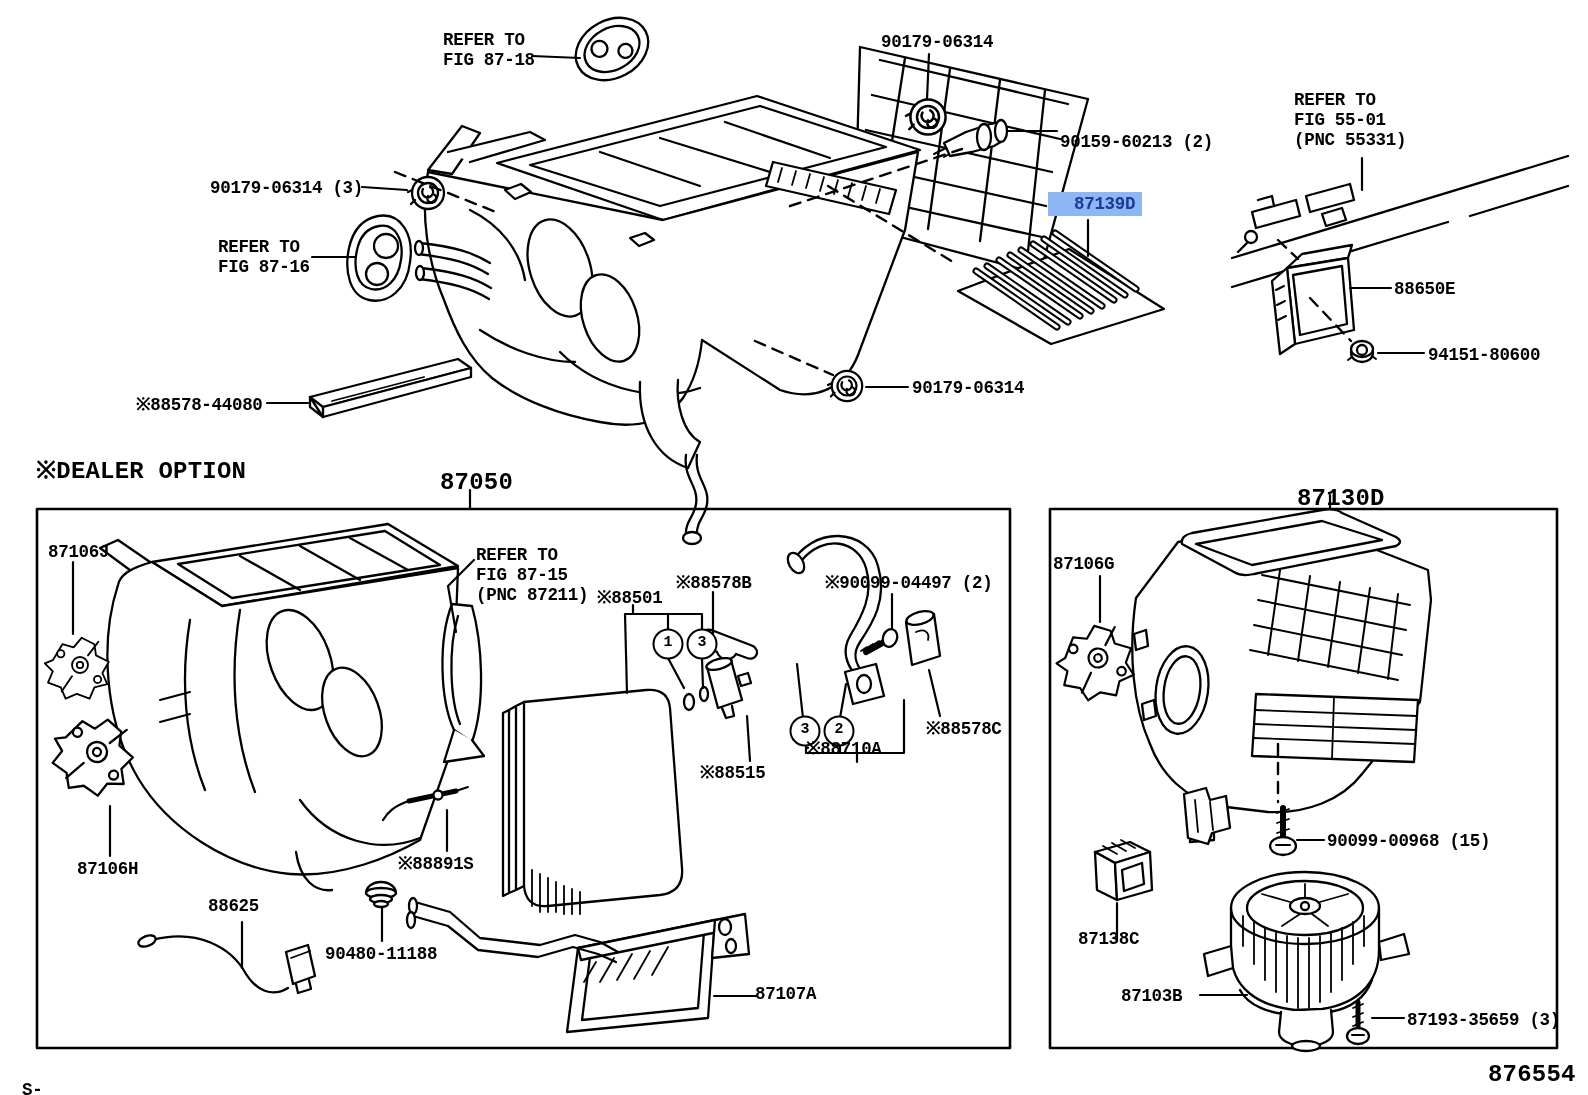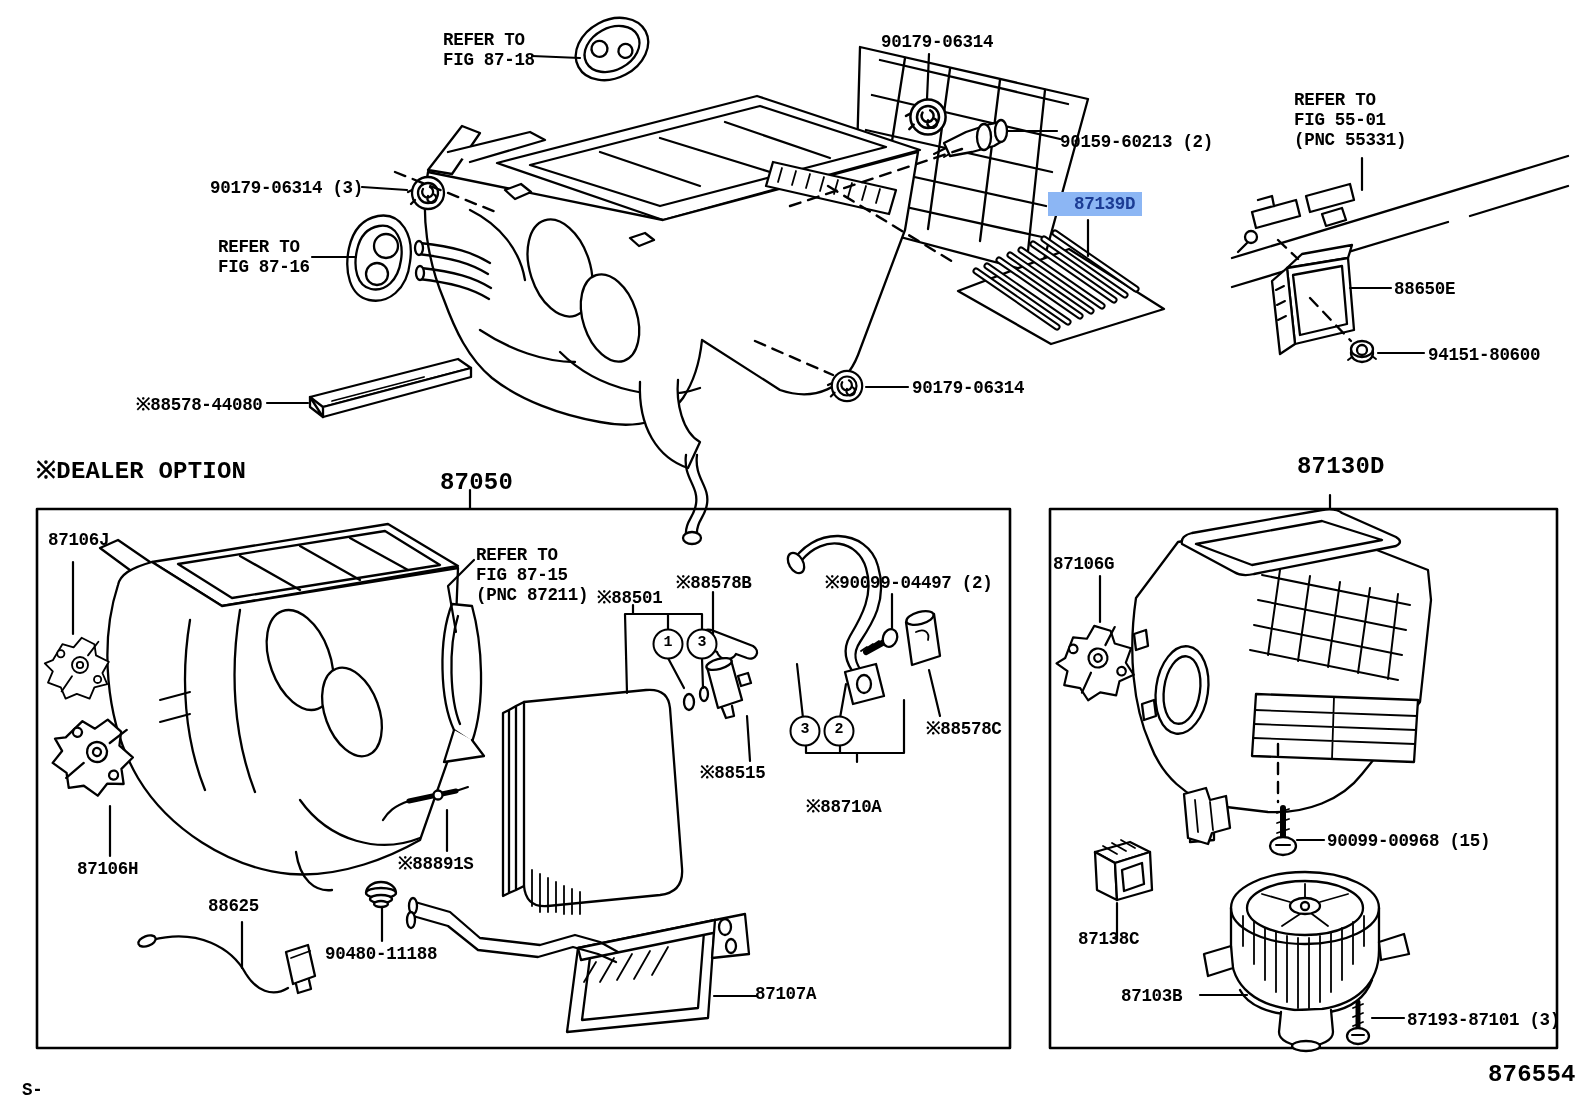--- a/index.html
+++ b/index.html
@@ -324,41 +324,41 @@
       <div class="lbl hl" style="left: 1048px; top: 192px; background: rgb(140, 182, 244); color: rgb(28, 60, 148); padding-left: 26px;">87139D</div>
       <div class="lbl" style="left: 1394px; top: 279px;">88650E</div>
       <div class="lbl" style="left: 1428px; top: 345px;">94151-80600</div>
       <div class="lbl" style="left: 210px; top: 178px;">90179-06314 (3)</div>
       <div class="lbl" style="left: 218px; top: 237px;">REFER TO
 FIG 87-16</div>
       <div class="lbl" style="left: 136px; top: 395px;">※88578-44080</div>
       <div class="lbl" style="left: 912px; top: 378px;">90179-06314</div>
       <div class="lbl big" style="left: 36px; top: 458px;">※DEALER OPTION</div>
       <div class="lbl big" style="left: 440px; top: 469px;">87050</div>
-      <div class="lbl big" style="left: 1297px; top: 453px;">87130D</div>
-      <div class="lbl" style="left: 48px; top: 530px; text-align: right;">87106J</div>
+      <div class="lbl big" style="left: 1297px; top: 485px;">87130D</div>
+      <div class="lbl" style="left: 48px; top: 542px; text-align: right;">87106J</div>
       <div class="lbl" style="left: 476px; top: 545px;">REFER TO
 FIG 87-15
 (PNC 87211)</div>
       <div class="lbl" style="left: 597px; top: 588px;">※88501</div>
       <div class="lbl" style="left: 676px; top: 573px;">※88578B</div>
       <div class="lbl" style="left: 825px; top: 573px;">※90099-04497 (2)</div>
       <div class="lbl" style="left: 926px; top: 719px;">※88578C</div>
       <div class="lbl" style="left: 700px; top: 763px;">※88515</div>
-      <div class="lbl" style="left: 806px; top: 797px;">※88710A</div>
+      <div class="lbl" style="left: 806px; top: 739px;">※88710A</div>
       <div class="lbl" style="left: 398px; top: 854px;">※88891S</div>
       <div class="lbl" style="left: 77px; top: 859px;">87106H</div>
       <div class="lbl" style="left: 208px; top: 896px;">88625</div>
       <div class="lbl" style="left: 325px; top: 944px;">90480-11188</div>
       <div class="lbl" style="left: 755px; top: 984px;">87107A</div>
       <div class="lbl" style="left: 1053px; top: 554px;">87106G</div>
       <div class="lbl" style="left: 1327px; top: 831px;">90099-00968 (15)</div>
       <div class="lbl" style="left: 1078px; top: 929px; text-align: center;">87138C</div>
       <div class="lbl" style="left: 1121px; top: 986px;">87103B</div>
-      <div class="lbl" style="left: 1407px; top: 1010px;">87193-87101 (3)</div>
+      <div class="lbl" style="left: 1407px; top: 1010px;">87193-35659 (3)</div>
       <div class="lbl big" style="left: 1488px; top: 1061px;">876554</div>
       <div class="lbl" style="left: 22px; top: 1080px;">S-</div>
       <div class="marker" style="left: 668px; top: 644px;">1</div>
       <div class="marker" style="left: 702px; top: 644px;">3</div>
       <div class="marker" style="left: 805px; top: 731px;">3</div>
       <div class="marker" style="left: 839px; top: 731px;">2</div>
     </div>
 
 </div>
 

